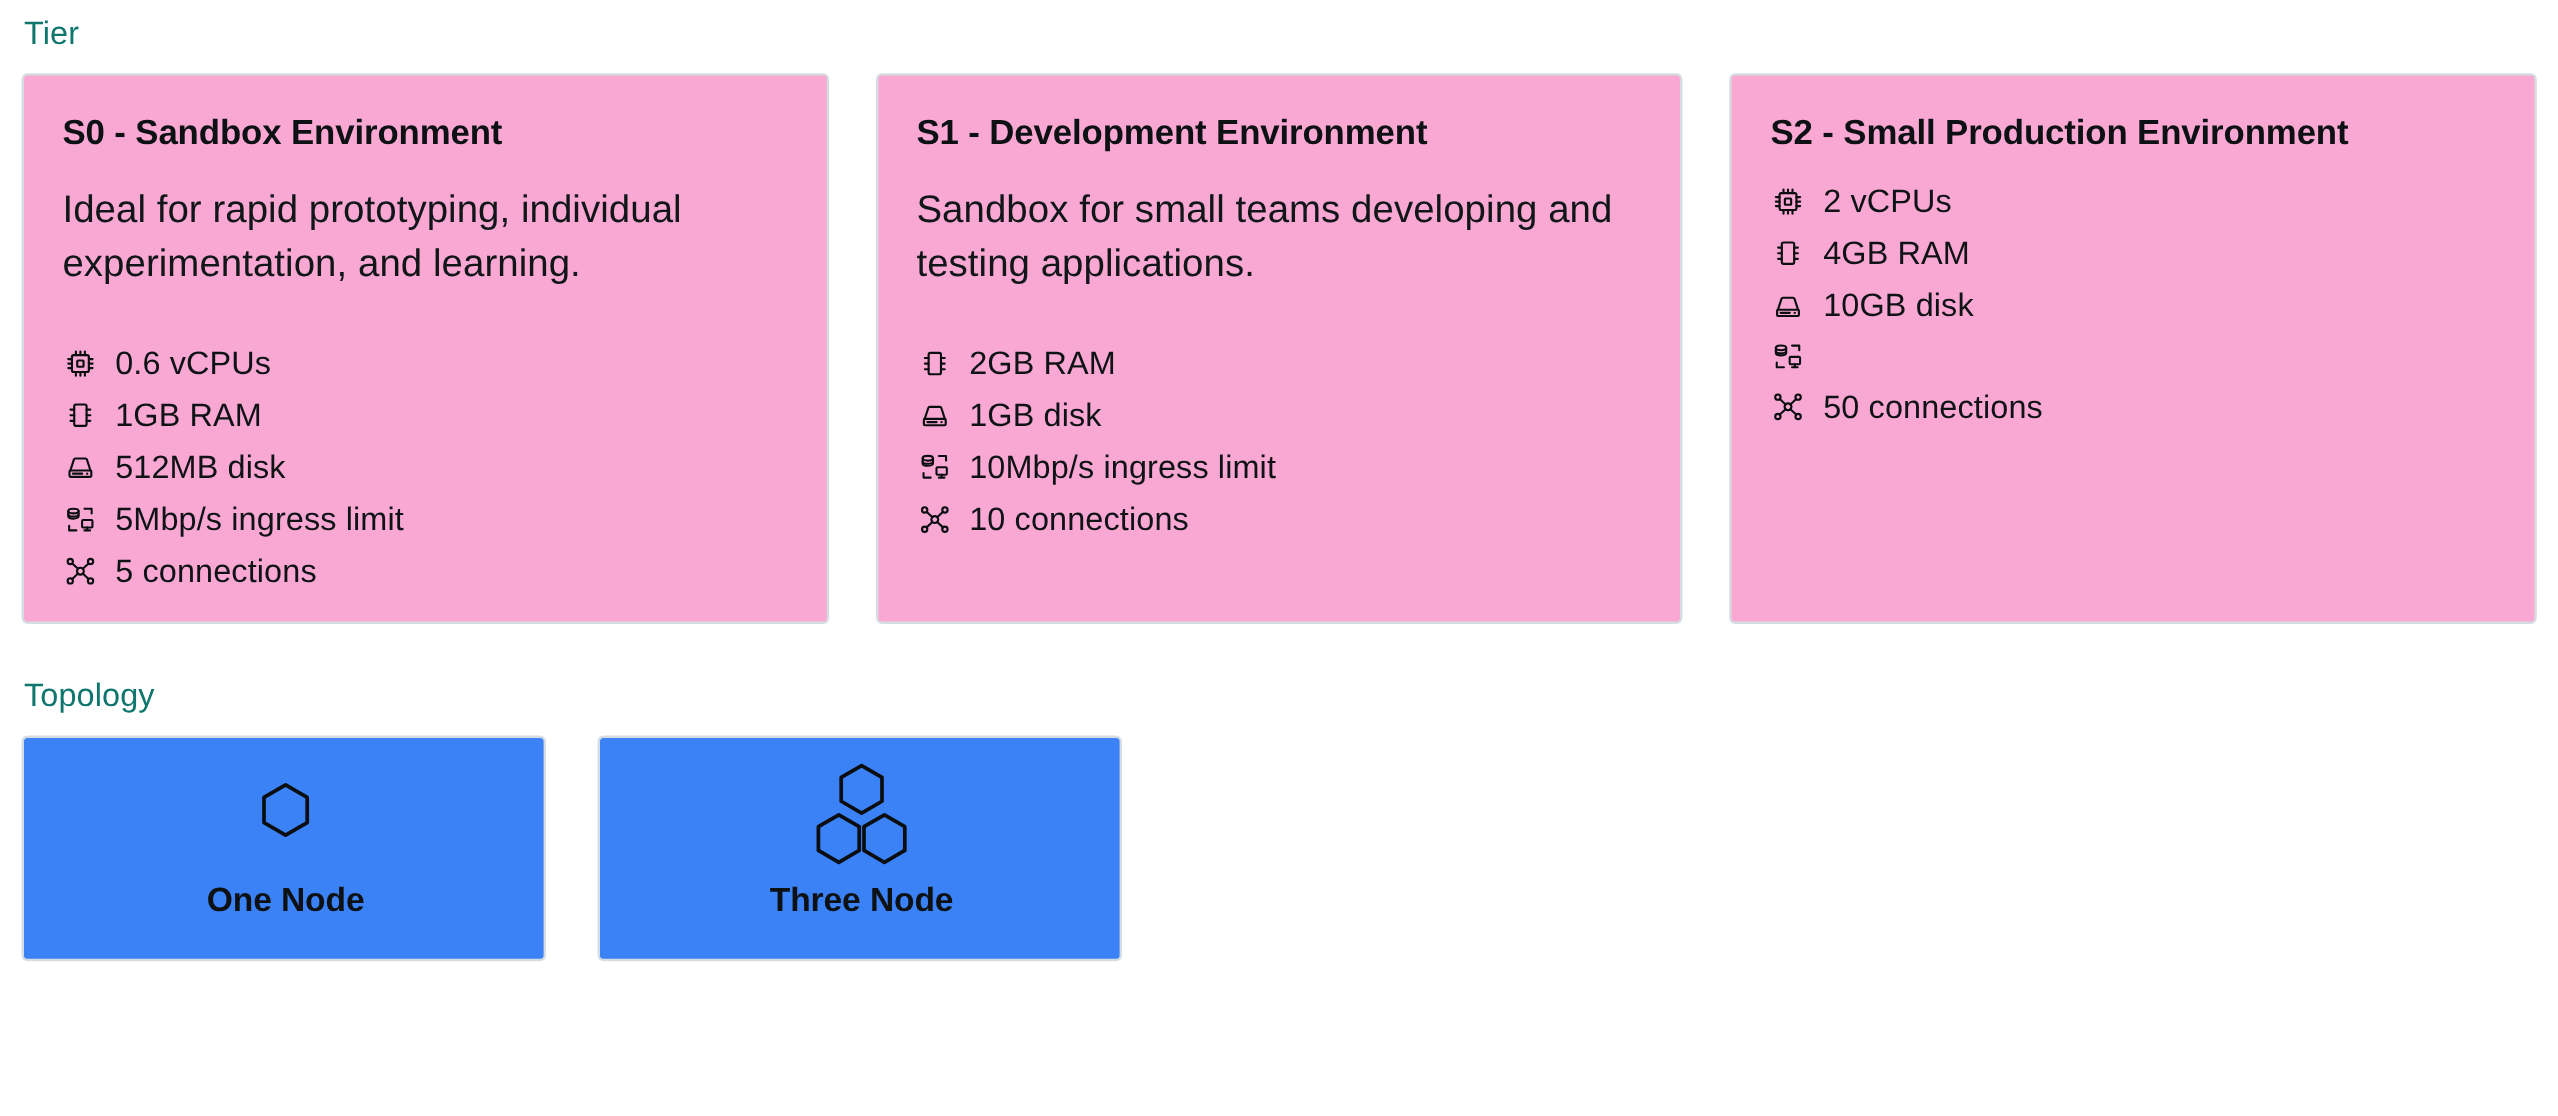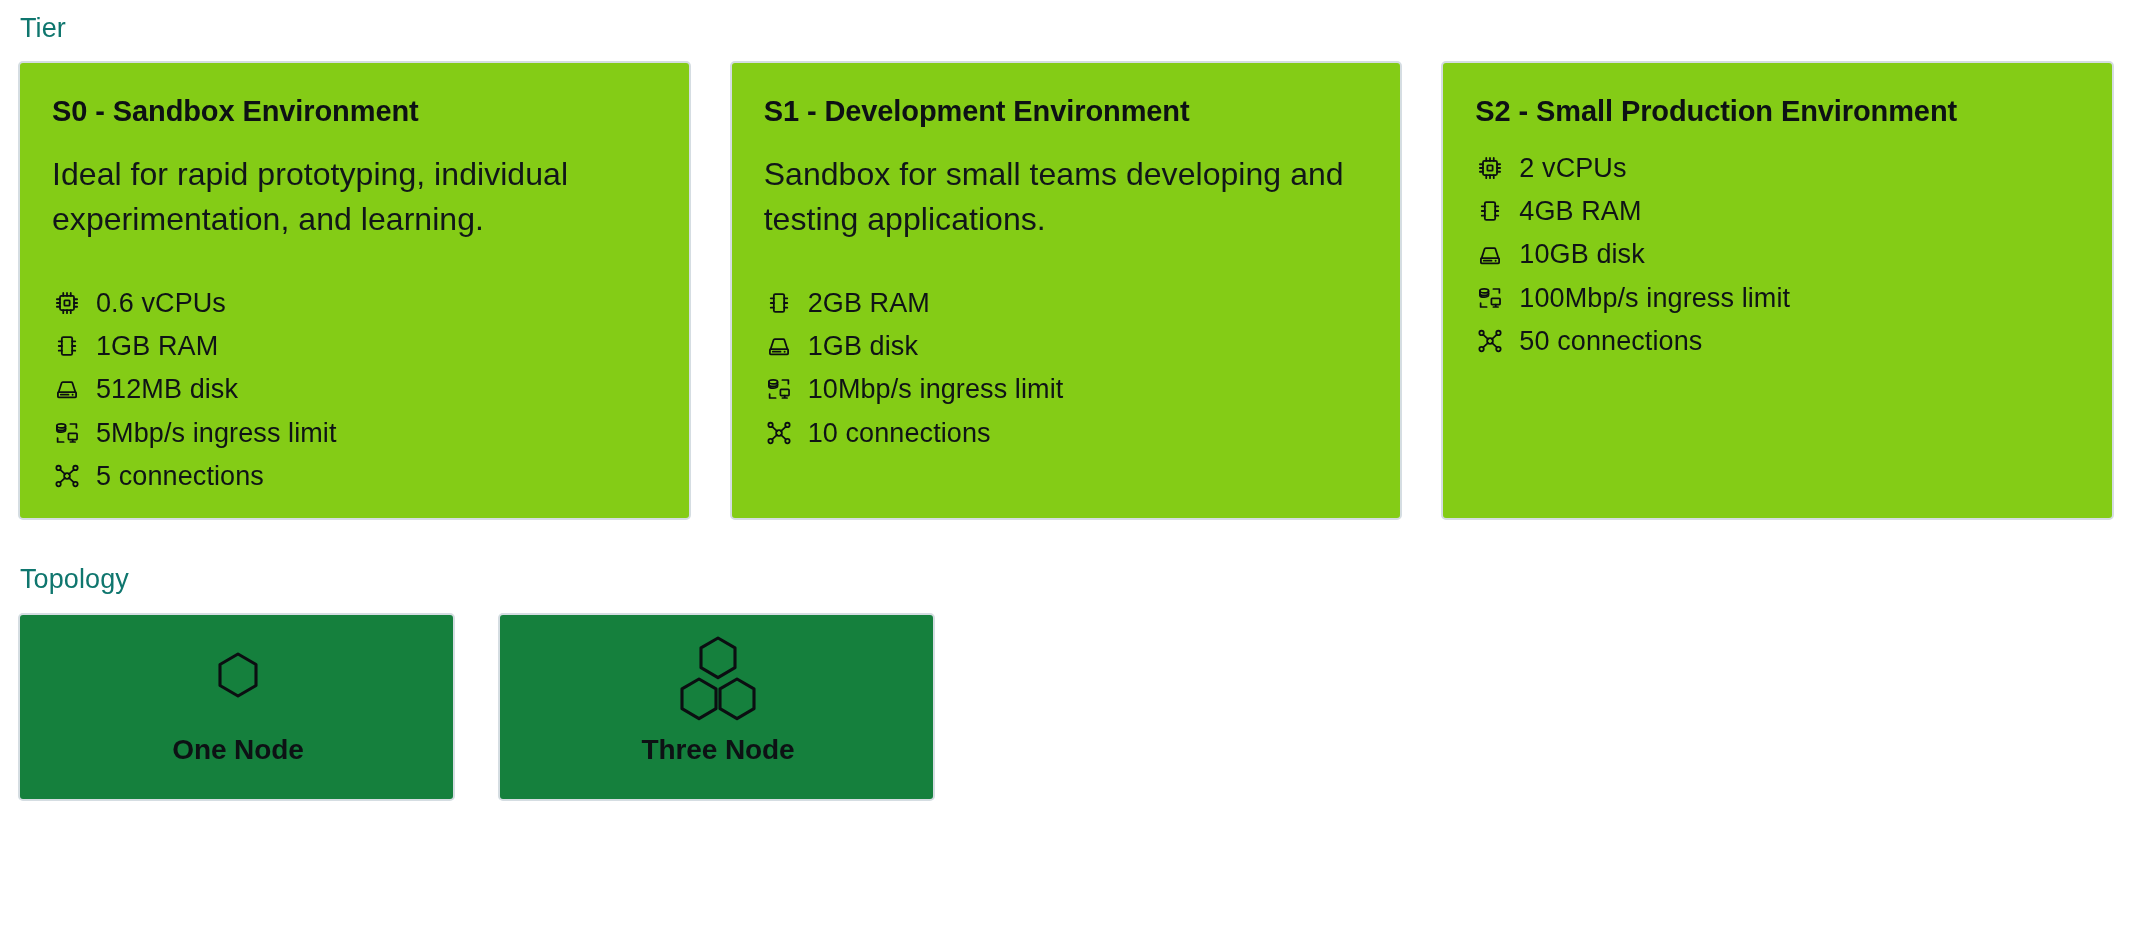--- a/index.html
+++ b/index.html
@@ -34,21 +34,21 @@
   .tier-row {
     display: flex;
     gap: 39px;
     align-items: stretch;
   }
   .tier-card {
     flex: 1 1 0;
     min-width: 0;
     border: 2px solid #d5dde2;
     border-radius: 5px;
-    background: #84cc16;
+    background: #f9a8d4;
     padding: 30px 32px 26px 32px;
   }
   .tier-title {
     font-size: 29px;
     font-weight: 700;
     line-height: 1.25;
     color: #0d1114;
     margin: 0 0 22px 0;
     letter-spacing: -0.1px;
   }
@@ -92,21 +92,21 @@
   .topology-section { margin-top: 43px; }
   .topology-row {
     display: flex;
     gap: 43px;
   }
   .topo-card {
     width: 437px;
     height: 188px;
     border: 2px solid #d5dde2;
     border-radius: 5px;
-    background: #15803d;
+    background: #3b82f6;
     display: flex;
     flex-direction: column;
     align-items: center;
     justify-content: center;
     padding: 18px 7px 22px 10px;
   }
   .topo-icon {
     height: 72px;
     display: flex;
     align-items: center;
@@ -287,21 +287,20 @@
                 <svg viewBox="0 0 32 32" fill="none" stroke="currentColor" stroke-width="1.85" stroke-linecap="round" stroke-linejoin="round">
       <ellipse cx="9.8" cy="8.4" rx="4.6" ry="2.1"></ellipse>
       <path d="M5.2 8.4v4.6c0 1.16 2.06 2.1 4.6 2.1s4.6-.94 4.6-2.1V8.4"></path>
       <path d="M5.2 11.2c0 1.16 2.06 2.1 4.6 2.1s4.6-.94 4.6-2.1"></path>
       <path d="M19.6 6.4h6.4v4.1"></path>
       <path d="M12.4 25.6H6v-4.1"></path>
       <rect x="17.5" y="16.4" width="9.2" height="6.6" rx="0.9"></rect>
       <path d="M22.1 23v2.4M19.6 25.6h5"></path>
     </svg>
               </span>
-              <span class="spec-text">100Mbp/s ingress limit</span>
             </li>
             <li class="spec-item">
               <span class="spec-icon">
                 <svg viewBox="0 0 32 32" fill="none" stroke="currentColor" stroke-width="1.9" stroke-linecap="round" stroke-linejoin="round">
       <circle cx="16" cy="16" r="3.05"></circle>
       <circle cx="7" cy="7.4" r="2.35"></circle>
       <circle cx="25" cy="7.4" r="2.35"></circle>
       <circle cx="7" cy="24.6" r="2.35"></circle>
       <circle cx="25" cy="24.6" r="2.35"></circle>
       <path d="M8.7 9.1 13.9 13.9M23.3 9.1 18.1 13.9M8.7 22.9 13.9 18.1M23.3 22.9 18.1 18.1"></path>

